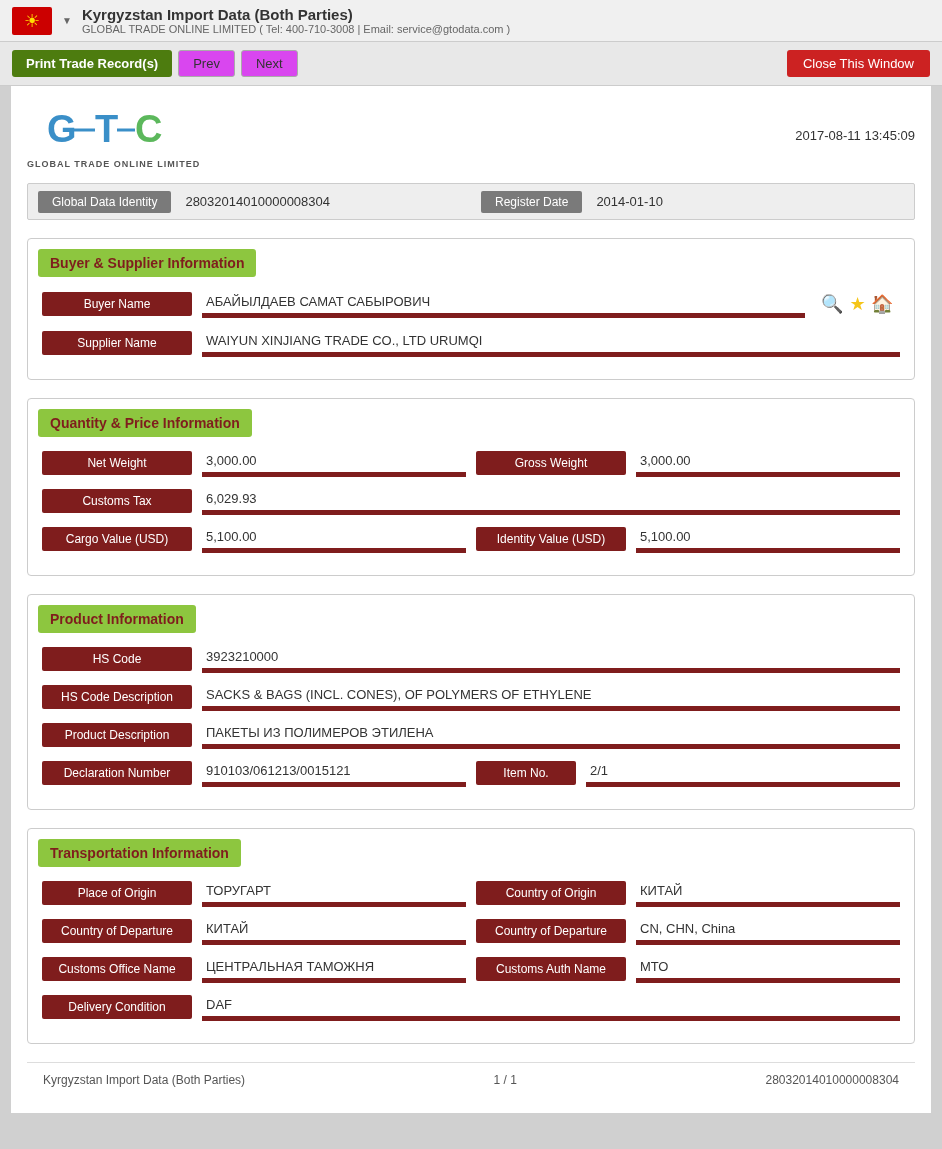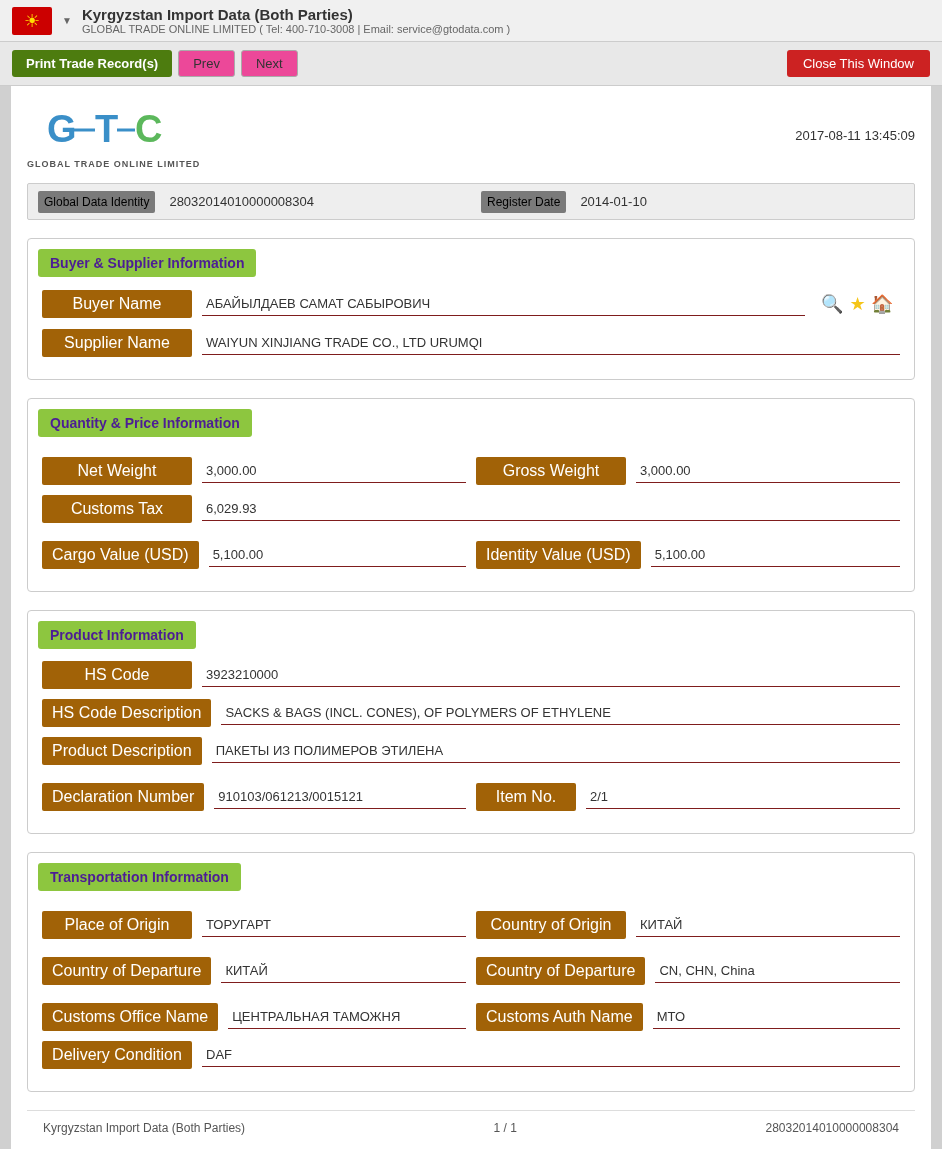--- a/index.html
+++ b/index.html
@@ -70,21 +70,21 @@
       background: #4d7c0f;
       color: white;
       border: none;
       padding: 6px 14px;
       border-radius: 3px;
       cursor: pointer;
       font-size: 13px;
       font-weight: bold;
     }
     .btn-nav {
-      background: #ec4899;
+      background: #d946ef;
       color: #333;
       border: 1px solid #aaa;
       padding: 5px 14px;
       border-radius: 3px;
       cursor: pointer;
       font-size: 13px;
     }
     .btn-close {
       background: #cc2222;
       color: white;
@@ -137,22 +137,22 @@
       margin-bottom: 18px;
       border-radius: 2px;
     }
     .info-bar-cell {
       display: flex;
       align-items: center;
       padding: 6px 10px;
     }
     .info-bar-label {
       background: #7a7a7a;
-      color: #000000;
-      padding: 4px 6px;
+      color: #ffffff;
+      padding: 4px 14px;
       font-size: 12px;
       border-radius: 2px;
       white-space: nowrap;
     }
     .info-bar-value {
       padding: 4px 14px;
       font-size: 13px;
       color: #333;
       flex: 1;
     }
@@ -160,47 +160,47 @@
       border: 1px solid #ccc;
       border-radius: 4px;
       margin-bottom: 18px;
       overflow: hidden;
     }
     .section-header {
       background: #8dc63f;
       padding: 6px 12px;
       font-size: 14px;
       font-weight: bold;
-      color: #4c1d95;
+      color: #7f1d1d;
       display: inline-block;
       margin: 10px 10px 4px 10px;
       border-radius: 3px;
     }
     .section-body {
       padding: 8px 14px 12px 14px;
     }
     .field-row {
       display: flex;
       align-items: center;
       margin-bottom: 10px;
       gap: 10px;
     }
     .field-label {
-      background: #a16207;
+      background: #7f1d1d;
       color: white;
       padding: 5px 10px;
-      font-size: 16px;
+      font-size: 12px;
       border-radius: 2px;
       white-space: nowrap;
       min-width: 150px;
       text-align: center;
     }
     .field-value {
       flex: 1;
-      border-bottom: 1px solid #7f1d1d;
+      border-bottom: 5px solid #7f1d1d;
       padding: 4px 4px 4px 4px;
       font-size: 13px;
       color: #333;
       min-height: 24px;
     }
     .buyer-actions {
       display: flex;
       gap: 6px;
       align-items: center;
       padding: 4px 6px;
@@ -213,21 +213,20 @@
       display: flex;
       gap: 10px;
       align-items: center;
       margin-bottom: 10px;
     }
     .two-col-row .half {
       display: flex;
       align-items: center;
       gap: 10px;
       flex: 1;
-      margin-top: 8px;
     }
     .footer-bar {
       display: flex;
       justify-content: space-between;
       padding: 10px 16px;
       font-size: 12px;
       color: #555;
       border-top: 1px solid #ddd;
       margin-top: 4px;
     }

